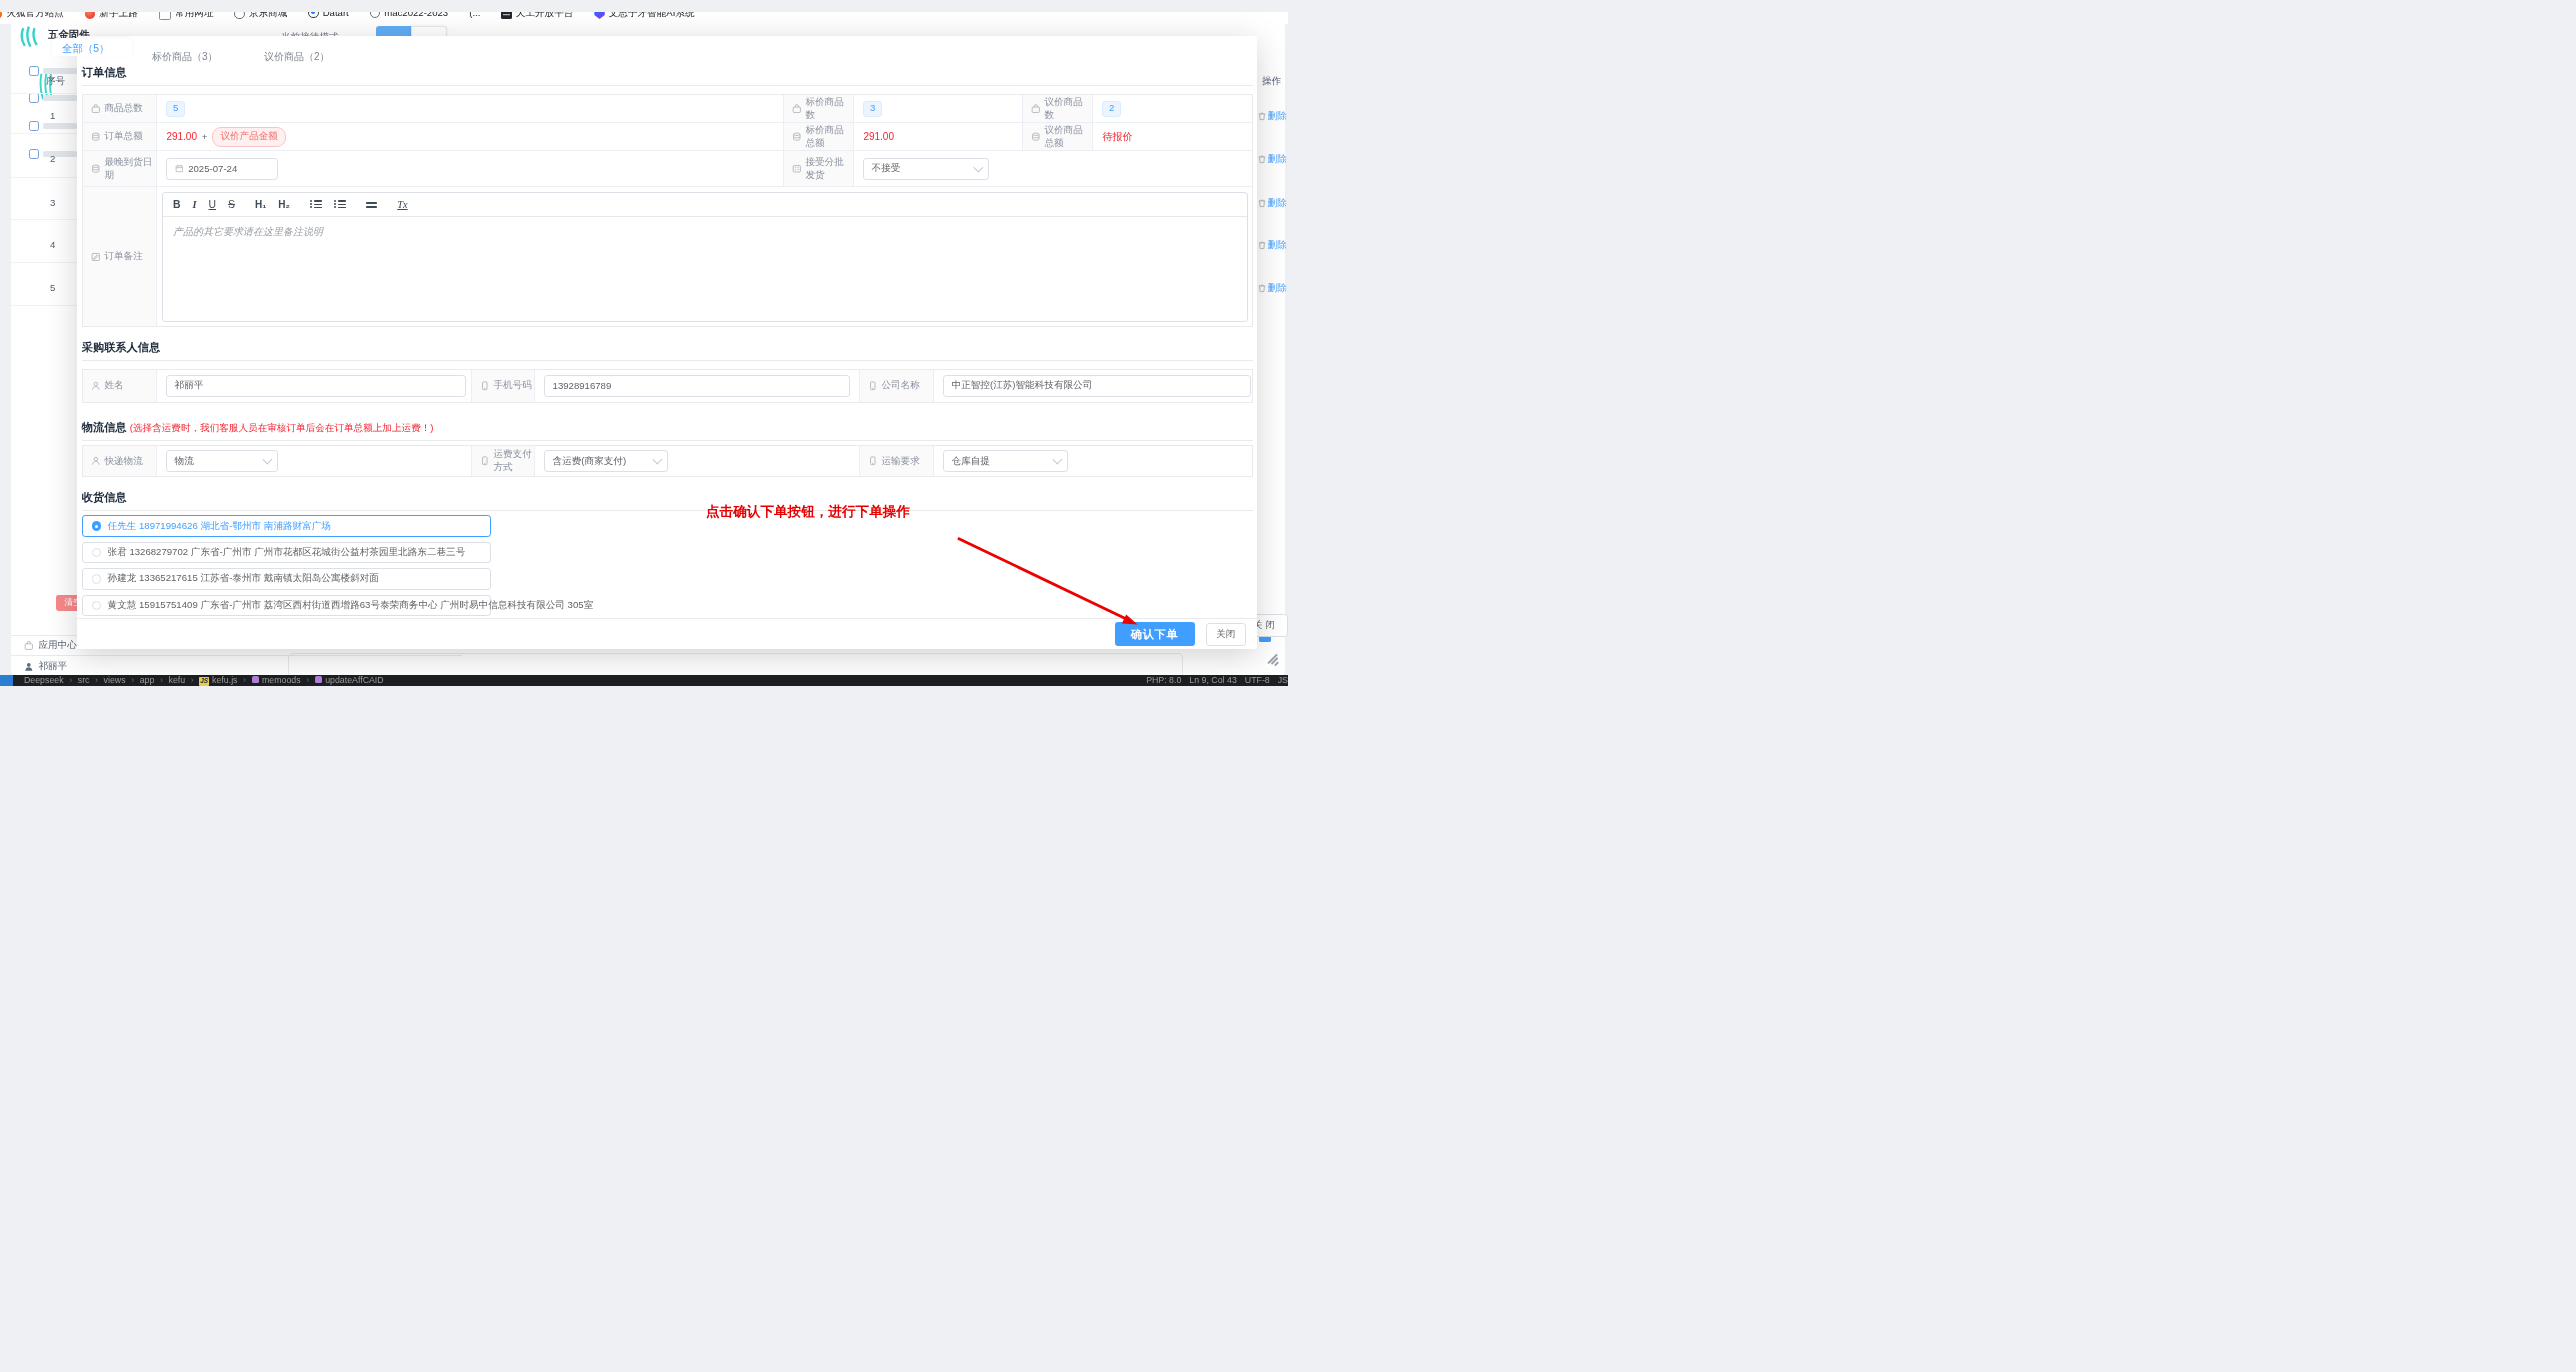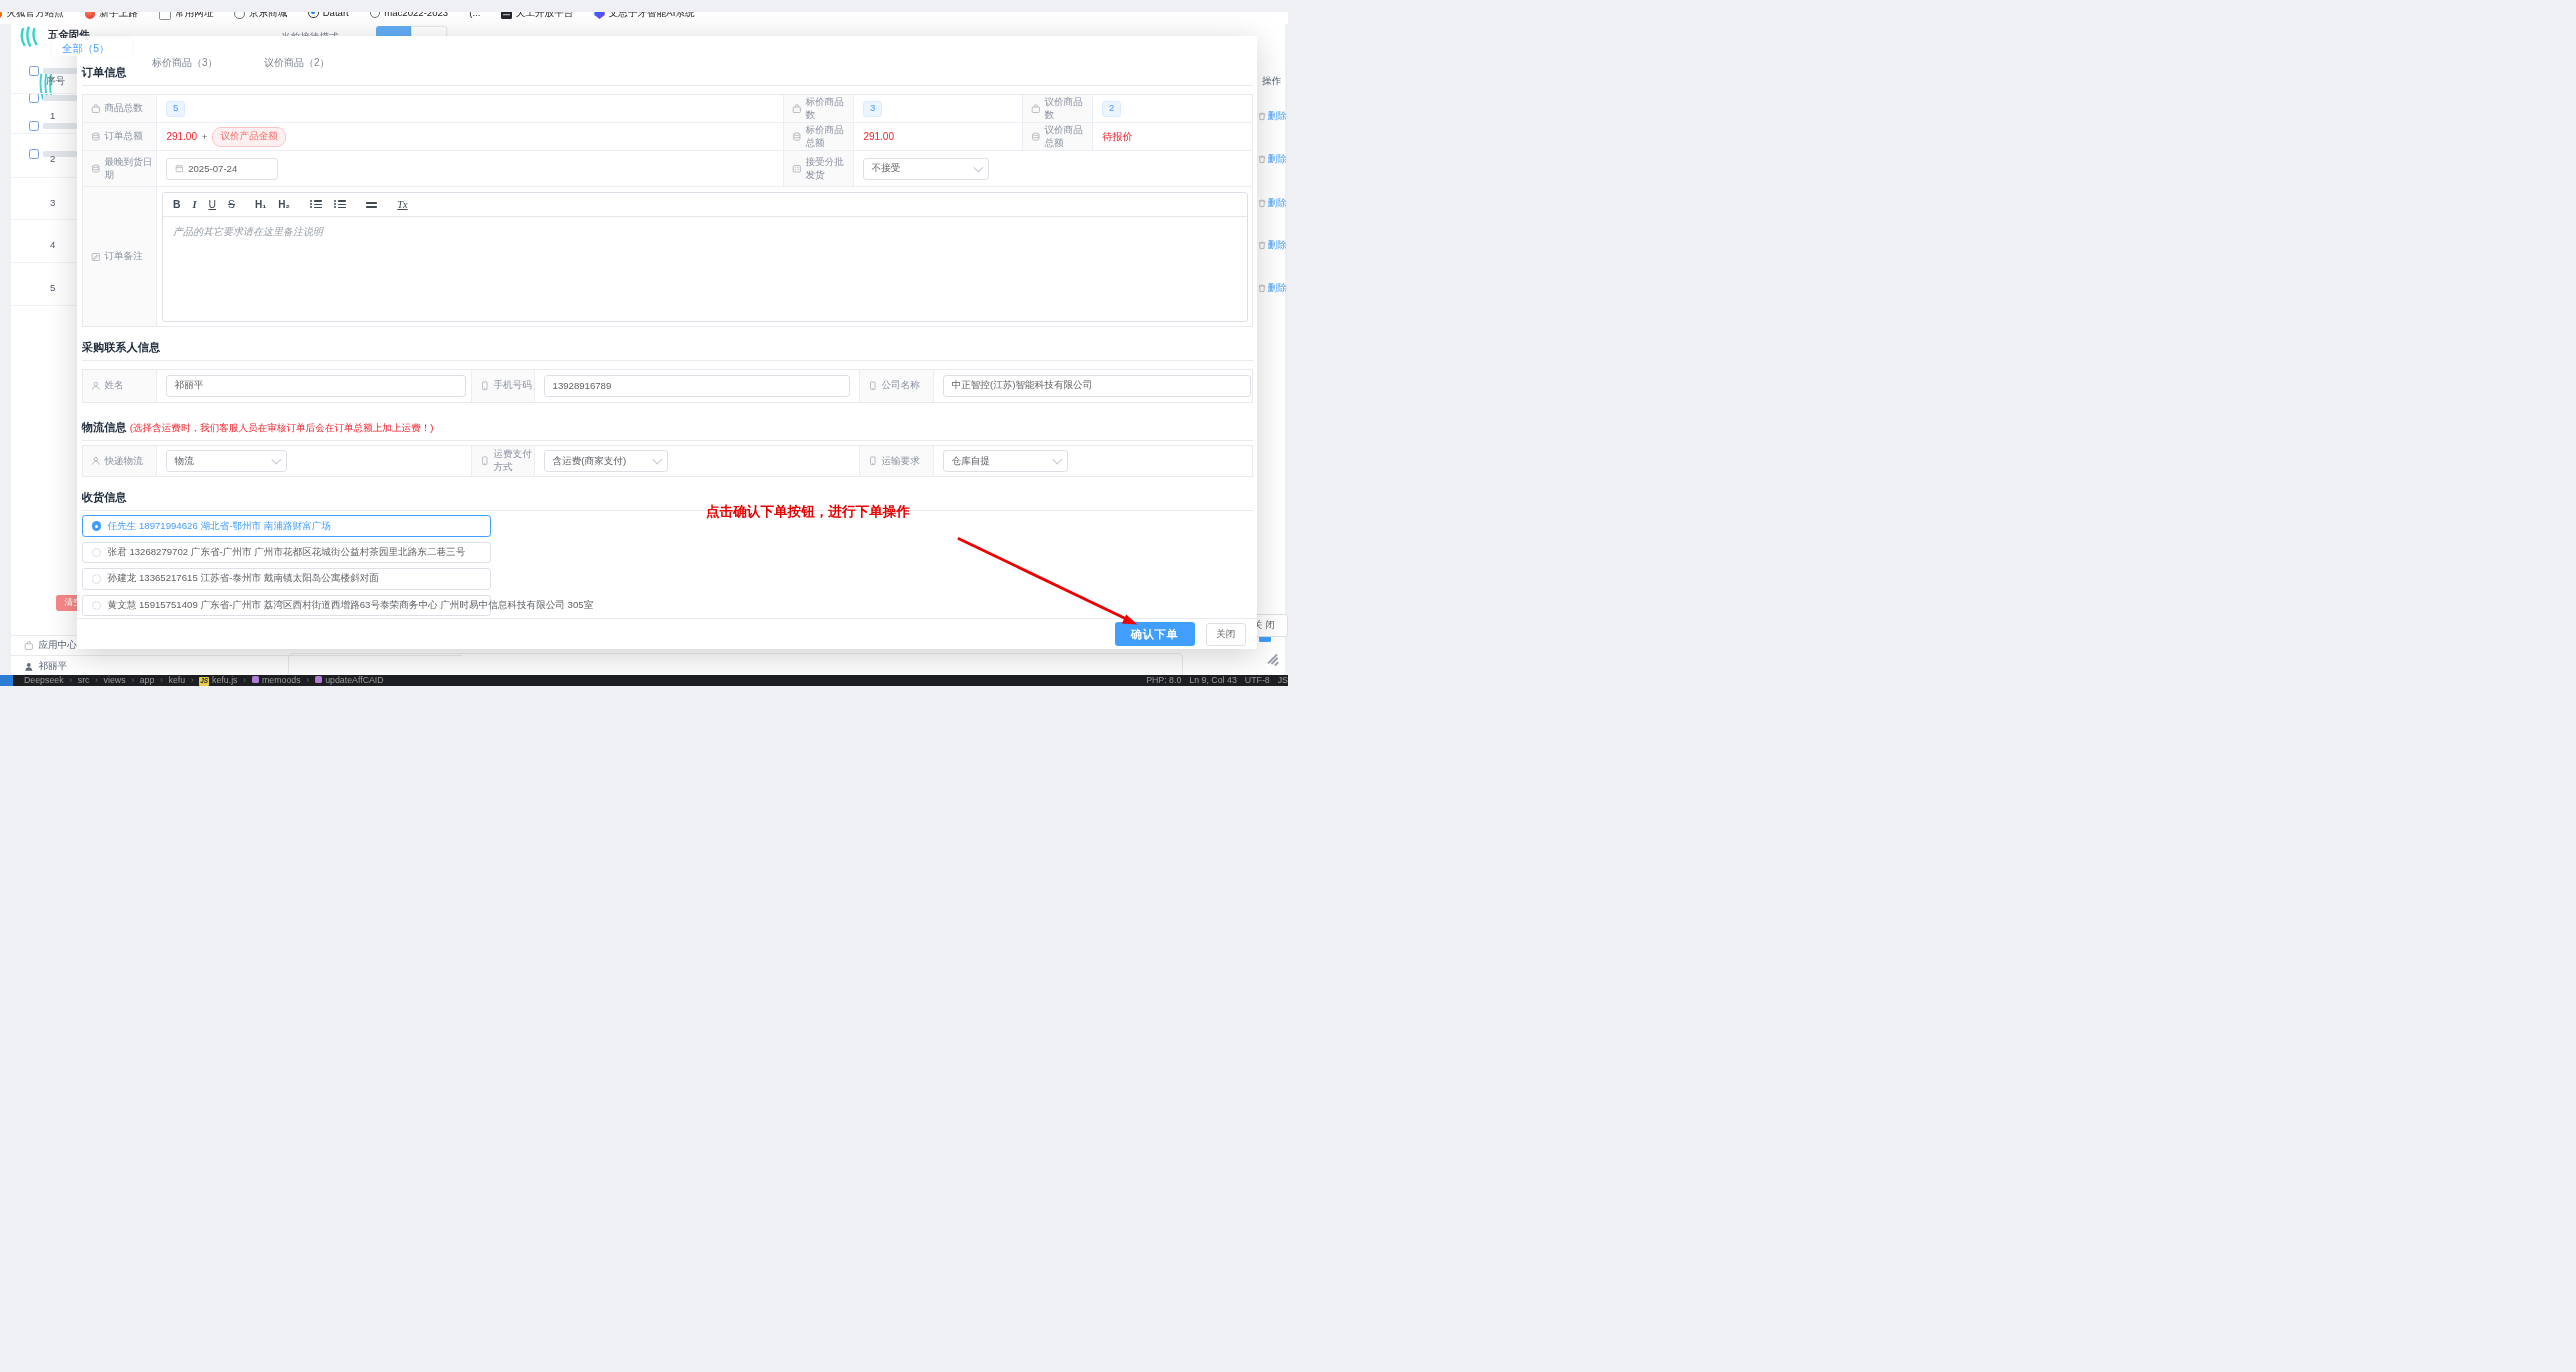--- a/index.html
+++ b/index.html
@@ -25,21 +25,21 @@
   .fav.darkapp:before{content:"";position:absolute;left:1.6px;top:2.4px;right:1.6px;height:1.6px;background:#cfd4da;box-shadow:0 3.2px 0 #cfd4da;}
   .fav.shield{border-radius:2.4px;background:linear-gradient(135deg,#2a6df5,#7b3ff2);clip-path:polygon(50% 0,100% 18%,100% 62%,50% 100%,0 62%,0 18%);}
   
   .panel{position:absolute;left:11.2px;top:22.4px;width:1274px;height:654px;background:#fff;border-radius:4.8px;z-index:1;}
   .logo-svg{position:absolute;left:20px;top:25px;z-index:2;}
   .logo2{position:absolute;left:39px;top:73px;z-index:2;opacity:.95;}
   .app-title{position:absolute;left:48px;top:28px;font-size:10.4px;font-weight:700;color:#2c3442;z-index:2;}
   .mode-label{position:absolute;left:281px;top:31px;font-size:9.6px;color:#6b7280;z-index:2;}
   .toggle-on{position:absolute;left:376px;top:26px;width:36px;height:17.6px;background:#62aef5;border-radius:3.2px 0 0 3.2px;z-index:2;cursor:pointer;}
   .toggle-off{position:absolute;left:411px;top:26px;width:34px;height:17.6px;background:#fff;border:0.8px solid #e8e8e8;border-radius:0 3.2px 3.2px 0;box-shadow:0 0.8px 3.2px rgba(0,0,0,.08);z-index:2;cursor:pointer;}
-  .ghost-tab{position:absolute;top:56px;font-size:10px;color:#7e8692;z-index:22;cursor:pointer;white-space:nowrap;}
+  .ghost-tab{position:absolute;top:50px;font-size:10px;color:#7e8692;z-index:22;cursor:pointer;white-space:nowrap;}
   .tab-card{position:absolute;left:52px;top:38px;width:80px;height:18.4px;background:#fff;border-radius:4.8px 4.8px 0 0;z-index:21;box-shadow:0 -1.6px 4.8px rgba(0,0,0,.04);}
   .tab-active{position:absolute;left:62px;top:42px;font-size:10.4px;color:#409eff;z-index:22;cursor:pointer;white-space:nowrap;}
   .idx-header{position:absolute;left:46px;top:75px;font-size:9.6px;color:#515a6e;z-index:2;}
   .row-num{position:absolute;left:50px;font-size:9.6px;color:#515a6e;z-index:2;}
   .row-line{position:absolute;height:0.8px;background:#f0f2f5;z-index:2;}
   .act-header{position:absolute;left:1262px;top:75px;font-size:9.6px;color:#515a6e;z-index:2;}
   .del-link{position:absolute;left:1258px;display:flex;align-items:center;gap:1.6px;font-size:9.6px;color:#409eff;z-index:2;cursor:pointer;white-space:nowrap;}
   .navitem{position:absolute;left:29px;z-index:2;display:flex;align-items:center;gap:4px;}
   .navitem .nicon{width:10.4px;height:10.4px;border:1.2px solid #6f9fe0;border-radius:2.4px;box-sizing:border-box;}
   .navitem .nbar{width:34px;height:6.4px;background:#e2e6ec;border-radius:1.6px;}
@@ -494,21 +494,21 @@
     <div class="divd"></div>
     <div class="gtable lt">
       <div class="cell lbl nobb">
         <svg width="9.6" height="9.6" viewBox="0 0 12 12">
             <circle class="icn" cx="6" cy="3.8" r="2.2"></circle>
             <path class="icn" d="M1.8 10.8c.4-2.6 2.1-3.9 4.2-3.9s3.8 1.3 4.2 3.9"></path>
           </svg>
         <span>快递物流</span>
       </div>
       <div class="cell val nobb">
-        <div class="sel" style="width:121px">
+        <div class="sel" style="width:112px">
             <span>物流</span>
             <span class="chev"></span>
           </div>
       </div>
       <div class="cell lbl nobb">
         <svg width="9.6" height="9.6" viewBox="0 0 12 12">
             <rect class="icn" x="3.2" y="1.2" width="5.6" height="9.6" rx="1"></rect>
             <path class="icn" d="M5.2 9.2h1.6"></path>
           </svg>
         <span>运费支付方式</span>

